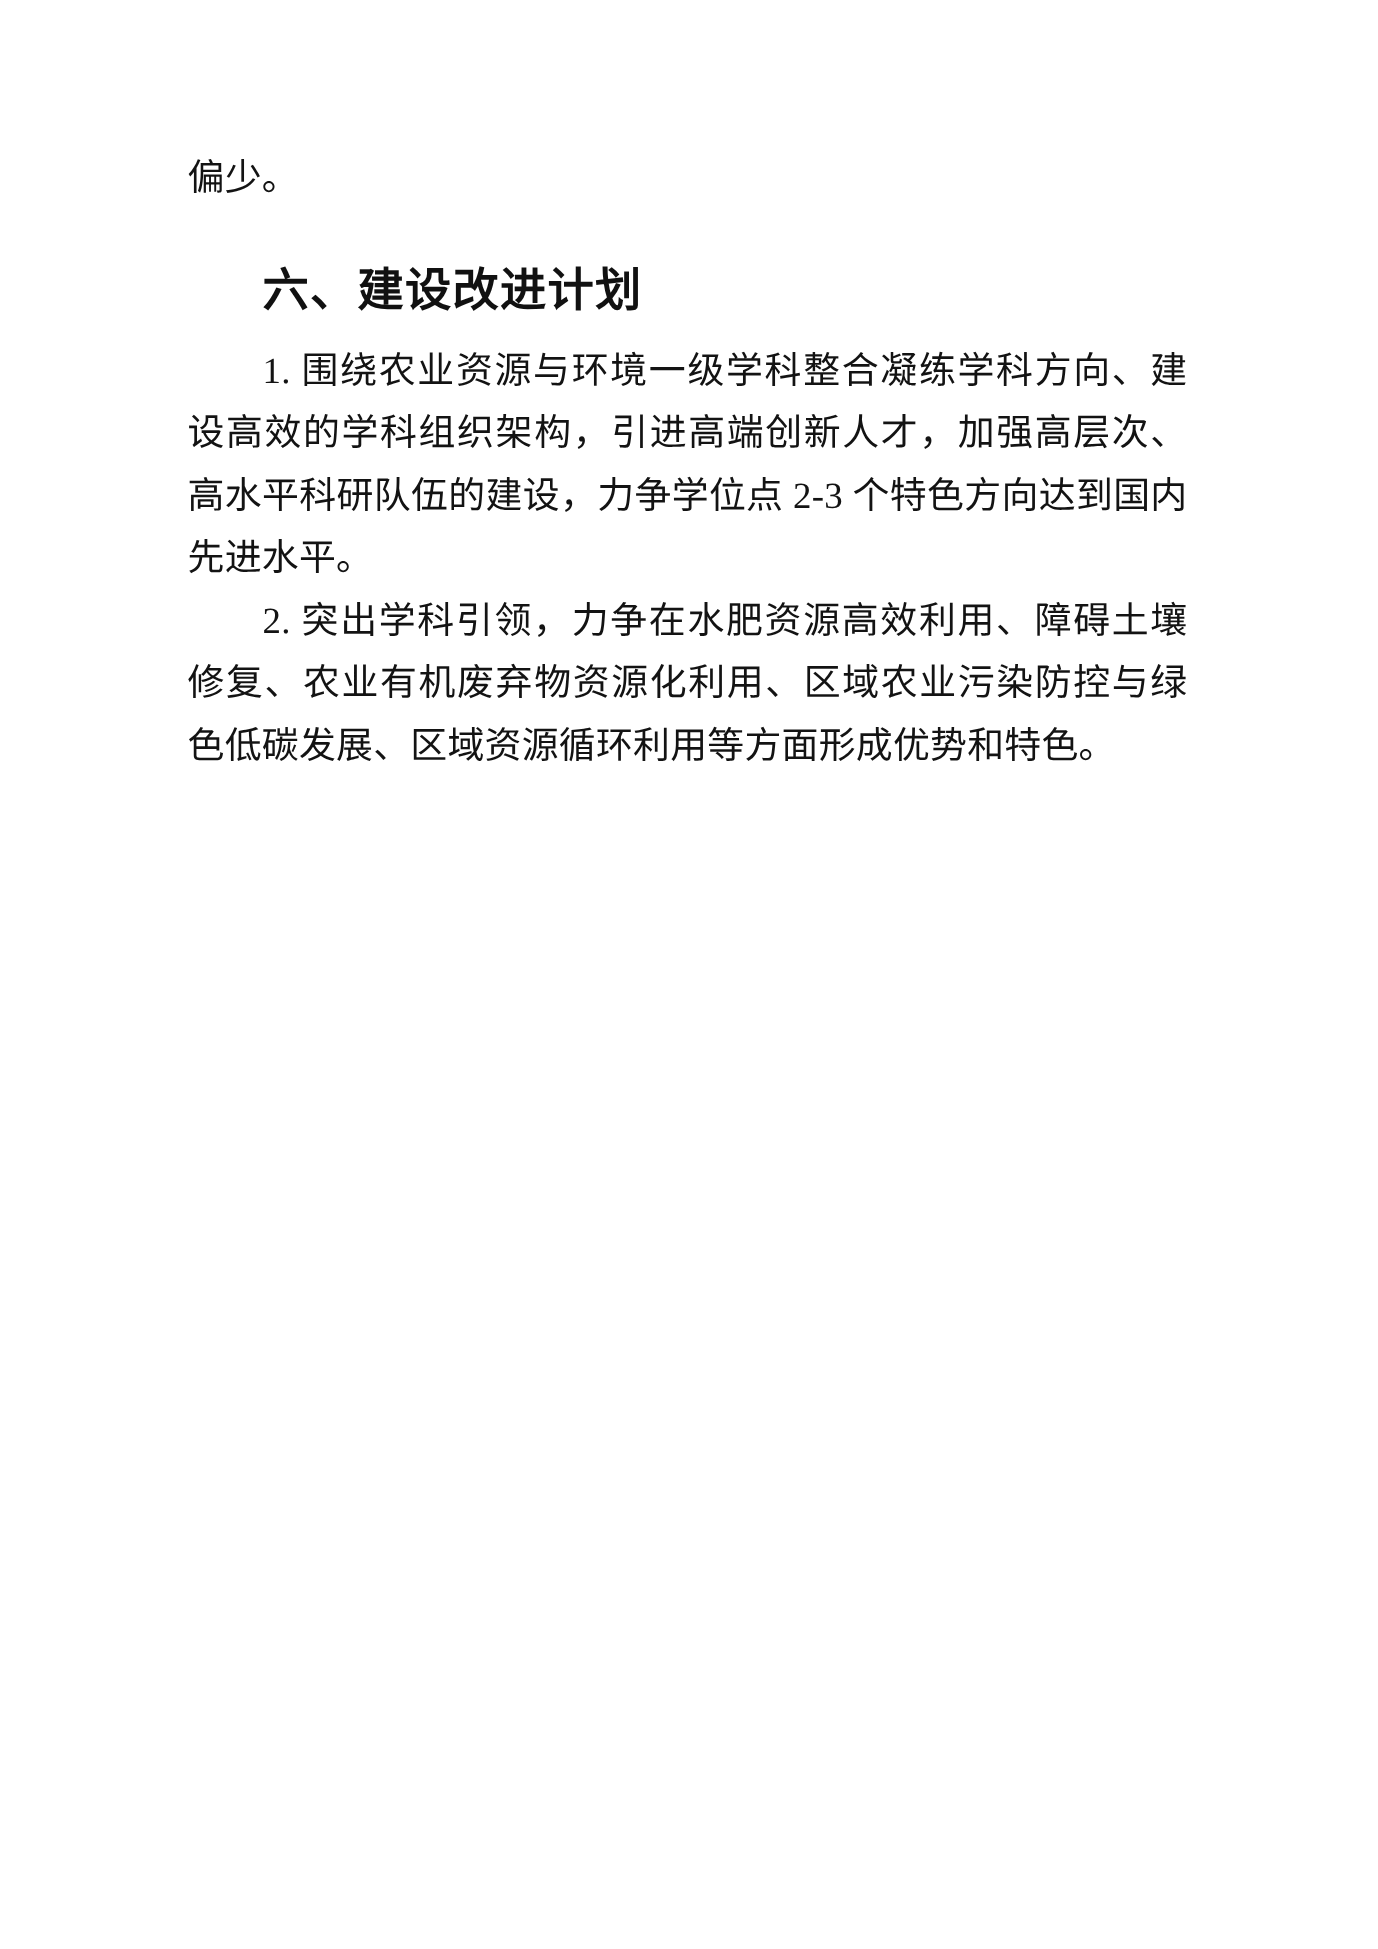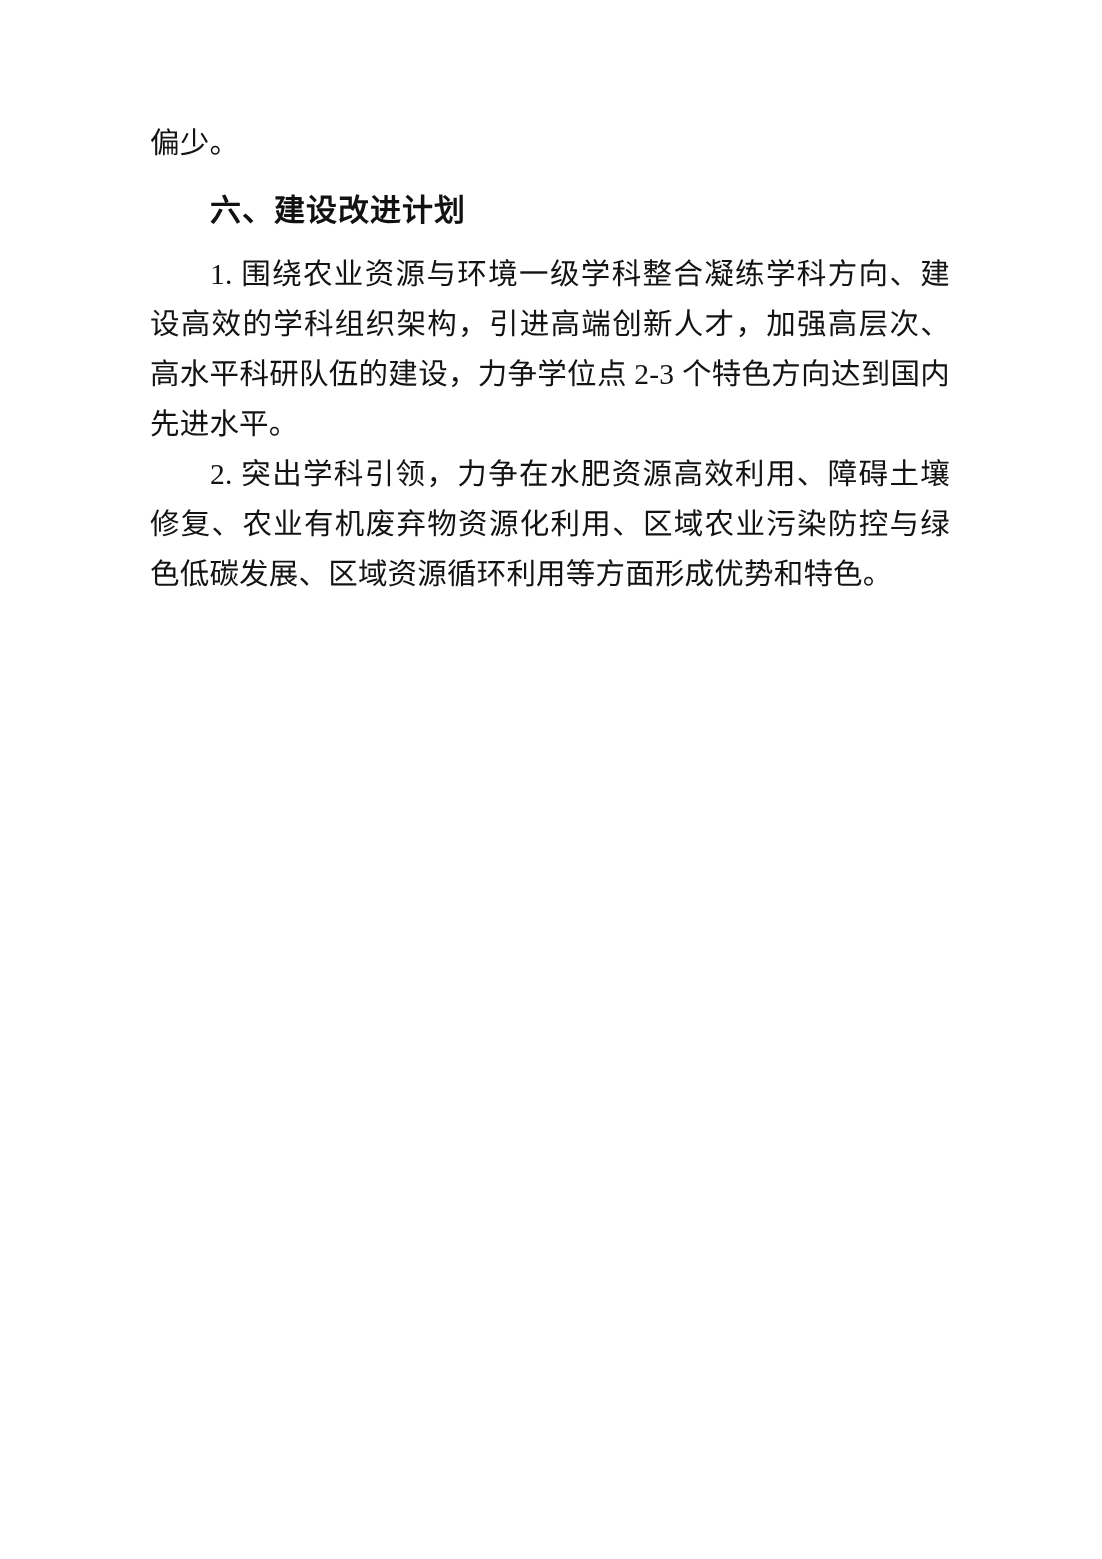--- a/index.html
+++ b/index.html
@@ -35,24 +35,24 @@
     text-justify: inter-ideograph;
     margin: 0;
     color: #131313;
   }
   .para.indent {
     text-indent: 60px;
   }
   .heading {
     font-family: "DejaVu Sans", "Liberation Sans", sans-serif;
     font-weight: bold;
-    font-size: 31px;
+    font-size: 37px;
     line-height: 50px;
     color: #111111;
-    margin: 17px 0 14px 0;
+    margin: 40px 0 14px 0;
     text-indent: 60px;
     letter-spacing: 1px;
   }
   .page-number {
     position: absolute;
     left: 0;
     right: 0;
     top: 1410px;
     text-align: center;
     font-family: Liberation Mono, monospace;

